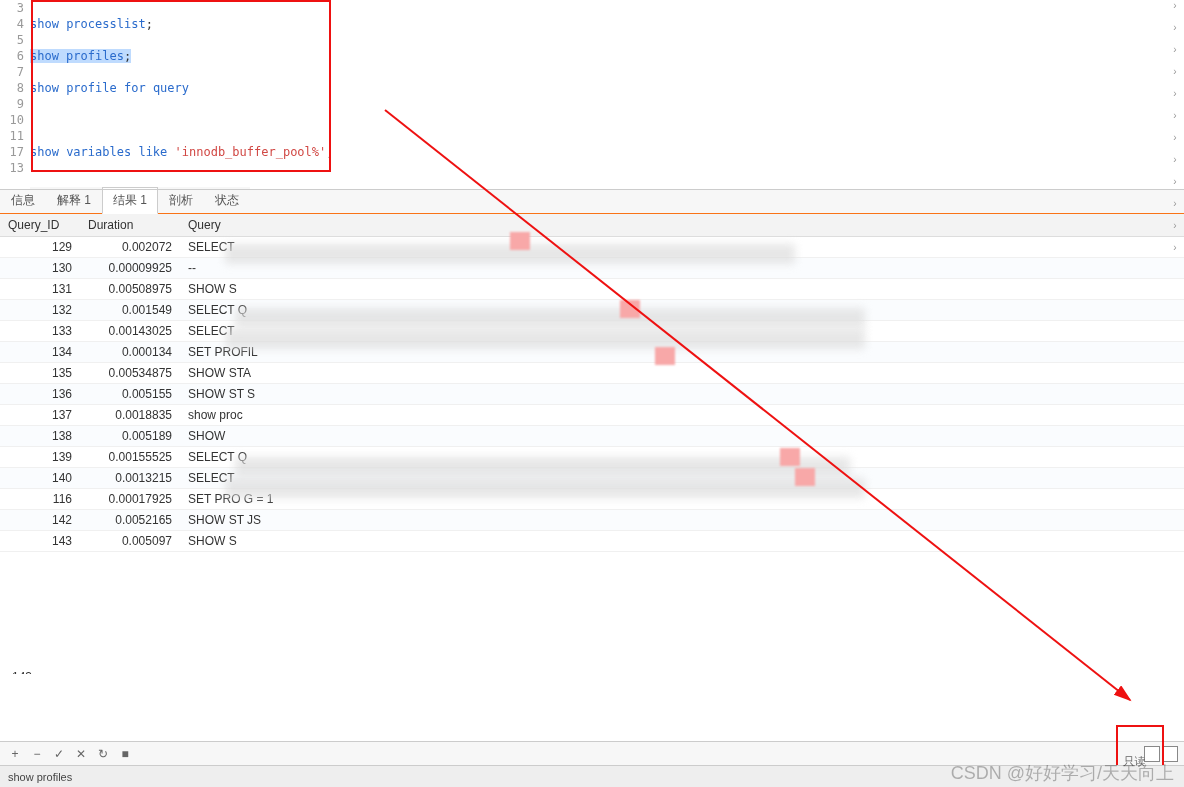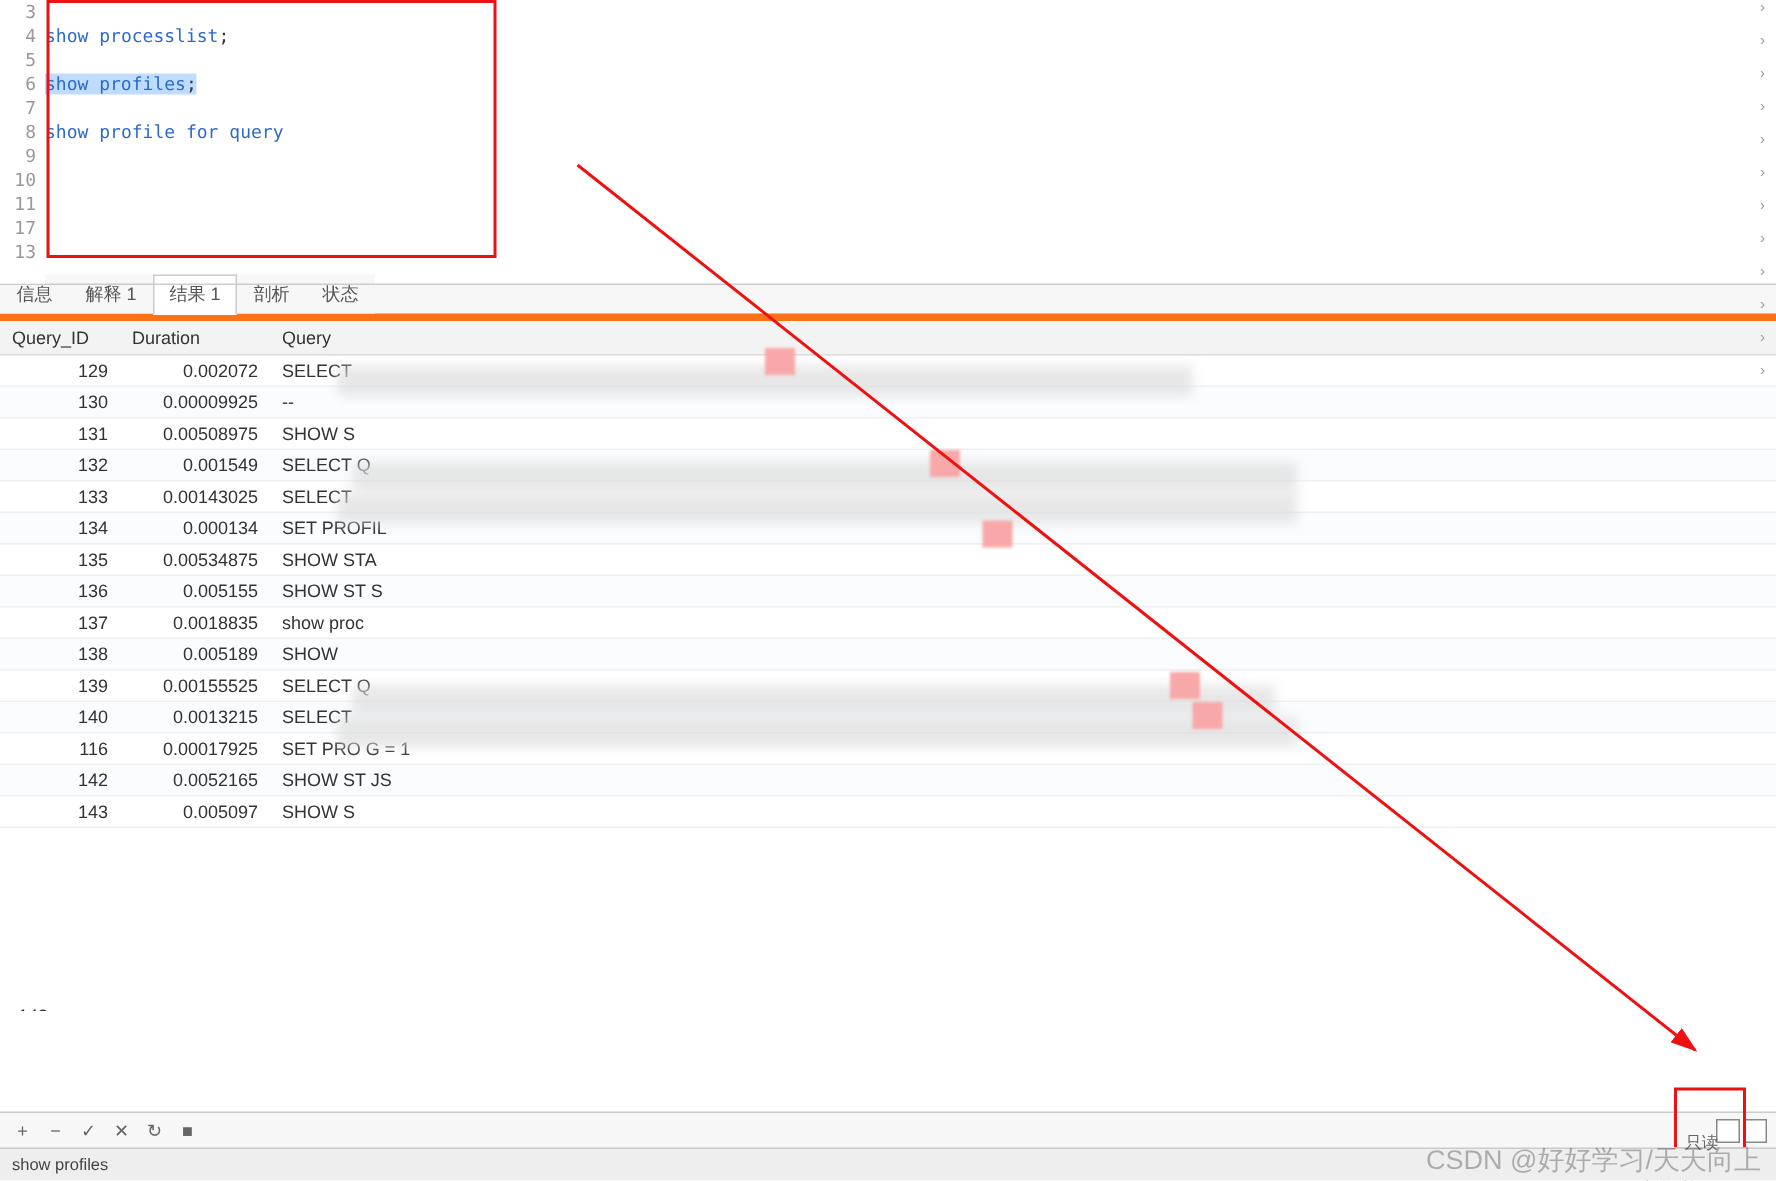--- a/index.html
+++ b/index.html
@@ -10,21 +10,21 @@
 .gutter div { height: 16px; }
 .code { flex: 1; font-family: Consolas, monospace; font-size: 12px; line-height: 16px; position: relative; }
 .code-line { height: 16px; white-space: pre; }
 .kw { color: #2a6bcc; }
 .str { color: #d14844; }
 .plain { color: #333; }
 .sel { background: #bfdbfe; }
 .redbox { position: absolute; border: 2px solid #e11; pointer-events: none; }
 .box-editor { left: 31px; top: 0; width: 300px; height: 172px; }
 
-.tabs { display: flex; border-bottom: 5px solid #f97316; background: #f7f7f7; height: 24px; align-items: flex-end; }
+.tabs { display: flex; border-bottom: 1px solid #f97316; background: #f7f7f7; height: 24px; align-items: flex-end; }
 .tab { padding: 4px 10px; font-size: 12px; color: #555; border: 1px solid transparent; border-bottom: none; cursor: pointer; background: #f7f7f7; }
 .tab.active { background: #fff; border-color: #ccc; border-bottom: 1px solid #fff; margin-bottom: -1px; }
 
 .results { height: 460px; overflow: hidden; display: flex; flex-direction: column; position: relative; }
 .table { border-collapse: collapse; width: 100%; font-size: 12px; }
 .table th { text-align: left; font-weight: normal; padding: 4px 8px; border-bottom: 1px solid #ddd; background: #f3f3f3; color: #333; }
 .table td { padding: 3px 8px; border-bottom: 1px solid #f0f0f0; }
 .col-id { width: 80px; text-align: right; }
 .col-dur { width: 100px; text-align: right; }
 .col-q { text-align: left; }
@@ -72,20 +72,21 @@
   <div class="code" id="code">
       <div class="code-line"></div>
       <div class="code-line"><span class="kw">show</span><span class="plain"> </span><span class="kw">processlist</span><span class="plain">;</span></div>
       <div class="code-line"></div>
       <div class="code-line"><span class="kw sel">show profiles</span><span class="plain sel">;</span></div>
       <div class="code-line"></div>
       <div class="code-line"><span class="kw">show</span><span class="plain"> </span><span class="kw">profile</span><span class="plain"> </span><span class="kw">for</span><span class="plain"> </span><span class="kw">query</span></div>
       <div class="code-line"></div>
       <div class="code-line"></div>
       <div class="code-line"></div>
+      <div class="code-line"><span class="kw">show</span><span class="plain"> </span><span class="kw">variables</span><span class="plain"> </span><span class="kw">like</span><span class="plain"> </span><span class="str">'innodb_buffer_pool%'</span><span class="plain">;</span></div>
     </div>
   <div class="redbox box-editor"></div>
 </div>
 
 <div class="tabs" id="tabs">
     <div class="tab">信息</div>
     <div class="tab">解释 1</div>
     <div class="tab active">结果 1</div>
     <div class="tab">剖析</div>
     <div class="tab">状态</div>

